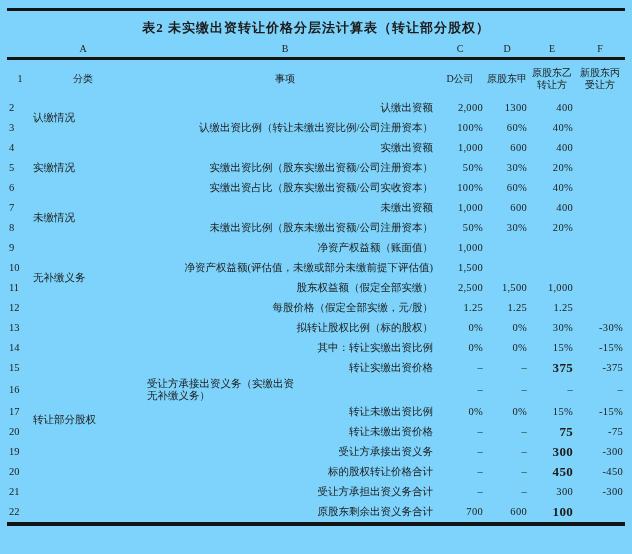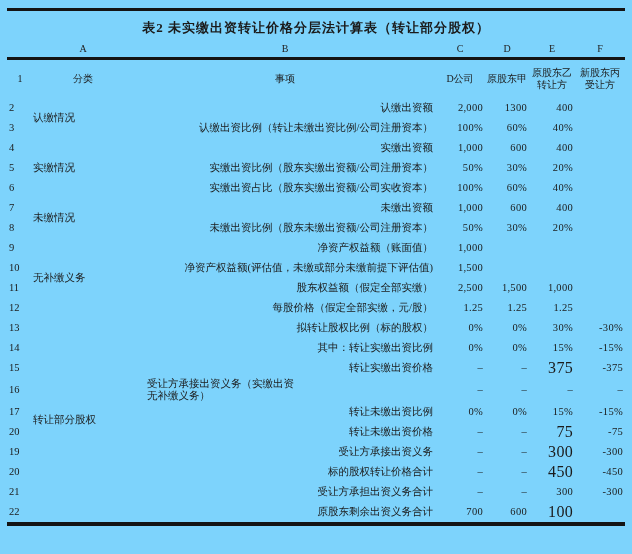--- a/index.html
+++ b/index.html
@@ -46,21 +46,21 @@
     height:20px;
     padding:0 2px;
     vertical-align:middle;
     line-height:1.15;
   }
   td.num { text-align:left; font-size:10px; padding-left:3px; }
   td.cat { text-align:left; font-size:10.5px; }
   td.item { text-align:right; white-space:pre-line; }
   td.item.left { text-align:left; padding-left:12px;margin-top:10px; }
   td.val { text-align:right; padding-right:3px; font-size:10px; letter-spacing:0.3px; }
-  td.val.bold { font-weight:normal; font-size:16px; }
+  td.val.bold { font-weight:bold; font-size:13px; }
   table.calc { border-bottom:4px solid #141414; }
 </style>
 </head>
 <body>
 
 <div class="page">
   <div class="rule-top"></div>
   <div class="doc-title">表2 未实缴出资转让价格分层法计算表（转让部分股权）</div>
 
   <table class="calc">

